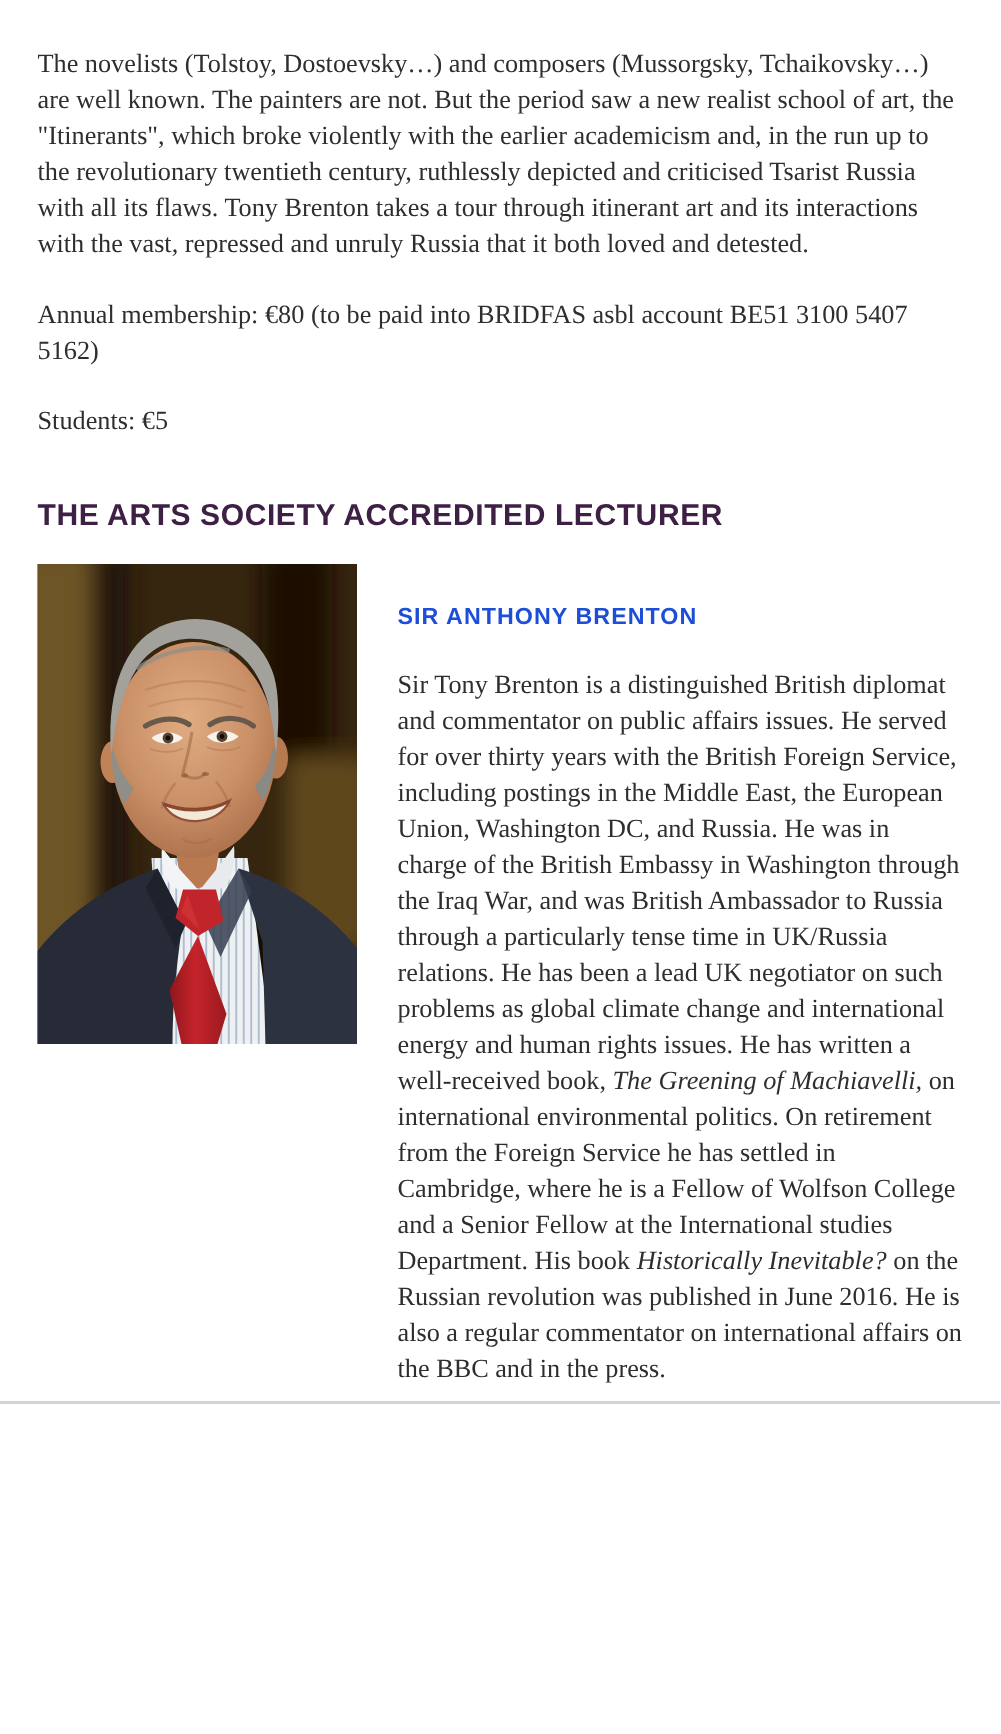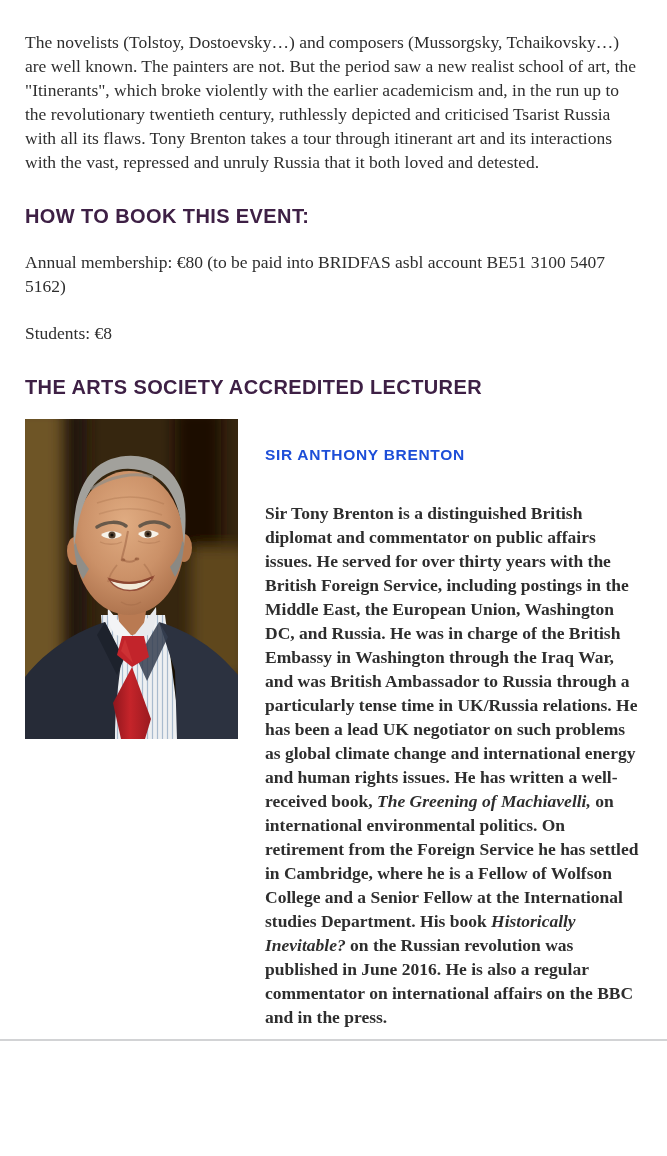--- a/index.html
+++ b/index.html
@@ -20,53 +20,52 @@
     font-family: "Liberation Sans", sans-serif;
     font-weight: 700;
     font-size: 20px;
     line-height: 22px;
     letter-spacing: 0.4px;
     color: #3e2045;
     margin: 0;
   }
   .h2-book { margin-top: 31px; }
   .booking-line { margin-top: 23px; }
-  .h2-lecturer { margin-top: 31px; }
+  .h2-lecturer { margin-top: 41px; }
   .lecturer-row { display: flex; gap: 27px; margin-top: 21px; align-items: flex-start; }
   .photo-wrap { width: 213px; height: 320px; flex: 0 0 auto; }
   .photo-wrap svg { display: block; }
   .bio-col { flex: 1 1 auto; min-width: 0; }
   h3 {
     font-family: "Liberation Sans", sans-serif;
     font-weight: 700;
     font-size: 15.5px;
     line-height: 17px;
     letter-spacing: 0.7px;
     color: #1d4ed8;
     margin: 27px 0 0 0;
   }
-  .bio { margin-top: 38px; font-weight: bold; }
+  .bio { margin-top: 24px; }
   .bio em { font-style: italic; }
   .divider {
     border: none;
     border-top: 2px solid #d2d3d5;
     margin: 10px -25px 0 -25px;
   }
 </style>
 </head>
 <body>
 
 <main class="page">
 
   <p class="intro">The novelists (Tolstoy, Dostoevsky…) and composers (Mussorgsky, Tchaikovsky…) are well known. The painters are not. But the period saw a new realist school of art, the "Itinerants", which broke violently with the earlier academicism and, in the run up to the revolutionary twentieth century, ruthlessly depicted and criticised Tsarist Russia with all its flaws. Tony Brenton takes a tour through itinerant art and its interactions with the vast, repressed and unruly Russia that it both loved and detested.</p>
 
-  <h2 class="h2-book">HOW TO BOOK THIS EVENT:</h2>
 
   <p class="booking-line">Annual membership: €80 (to be paid into BRIDFAS asbl account BE51 3100 5407 5162)</p>
-  <p class="booking-line">Students: €8</p>
+  <p class="booking-line">Students: €5</p>
 
   <h2 class="h2-lecturer">THE ARTS SOCIETY ACCREDITED LECTURER</h2>
 
   <div class="lecturer-row">
 
     <div class="photo-wrap" role="img" aria-label="Portrait photograph of Sir Anthony Brenton: grey-haired man in a navy suit, striped shirt and red tie against a dark brown background">
       <svg width="213" height="320" viewBox="0 0 213 320" xmlns="http://www.w3.org/2000/svg" aria-hidden="true">
         <defs>
           <filter id="bgblur" x="-20%" y="-20%" width="140%" height="140%">
               <feGaussianBlur stdDeviation="7"></feGaussianBlur>

